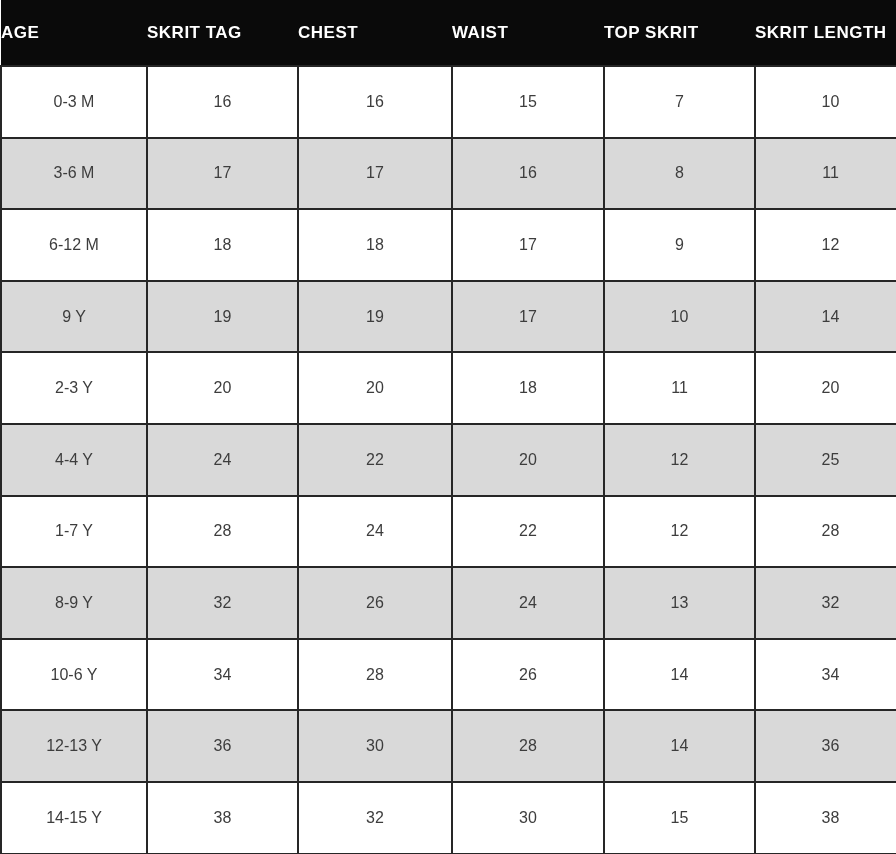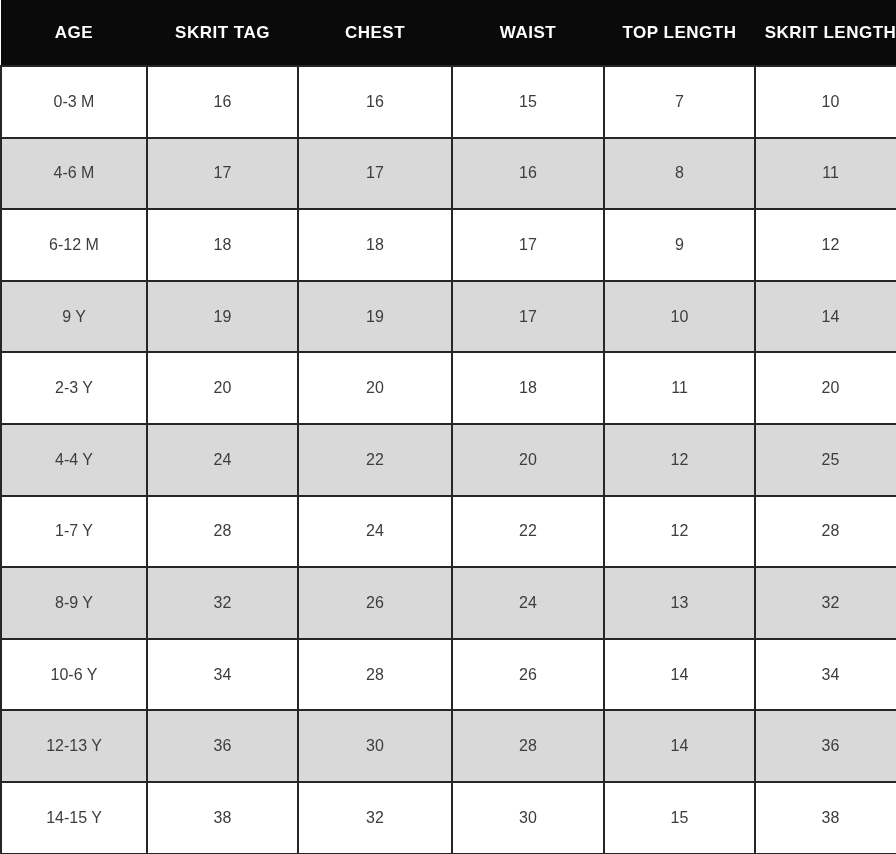--- a/index.html
+++ b/index.html
@@ -17,21 +17,21 @@
     table-layout: fixed;
     width: 905px; 
   }
   thead th {
     height: 66px;
     background: #0a0a0a;
     color: #ffffff;
     font-size: 17px;
     font-weight: bold;
     letter-spacing: 0.5px;
-    text-align: center;
+    text-align: left;
     vertical-align: middle;
     border: none;
     white-space: nowrap;
   }
   tbody td {
     height: 71.6px;
     border: 2px solid #262626;
     text-align: center;
     vertical-align: middle;
     font-size: 16px;
@@ -54,35 +54,35 @@
         <col style="width: 152px;">
         <col style="width: 151px;">
         <col style="width: 151px;">
       </colgroup>
     <thead>
       <tr>
           <th>AGE</th>
           <th>SKRIT TAG</th>
           <th>CHEST</th>
           <th>WAIST</th>
-          <th>TOP LENGTH</th>
+          <th>TOP SKRIT</th>
           <th>SKRIT LENGTH</th>
         </tr>
     </thead>
     <tbody>
         <tr>
           <td>0-3 M</td>
           <td>16</td>
           <td>16</td>
           <td>15</td>
           <td>7</td>
           <td>10</td>
         </tr>
         <tr class="alt">
-          <td>4-6 M</td>
+          <td>3-6 M</td>
           <td>17</td>
           <td>17</td>
           <td>16</td>
           <td>8</td>
           <td>11</td>
         </tr>
         <tr>
           <td>6-12 M</td>
           <td>18</td>
           <td>18</td>

